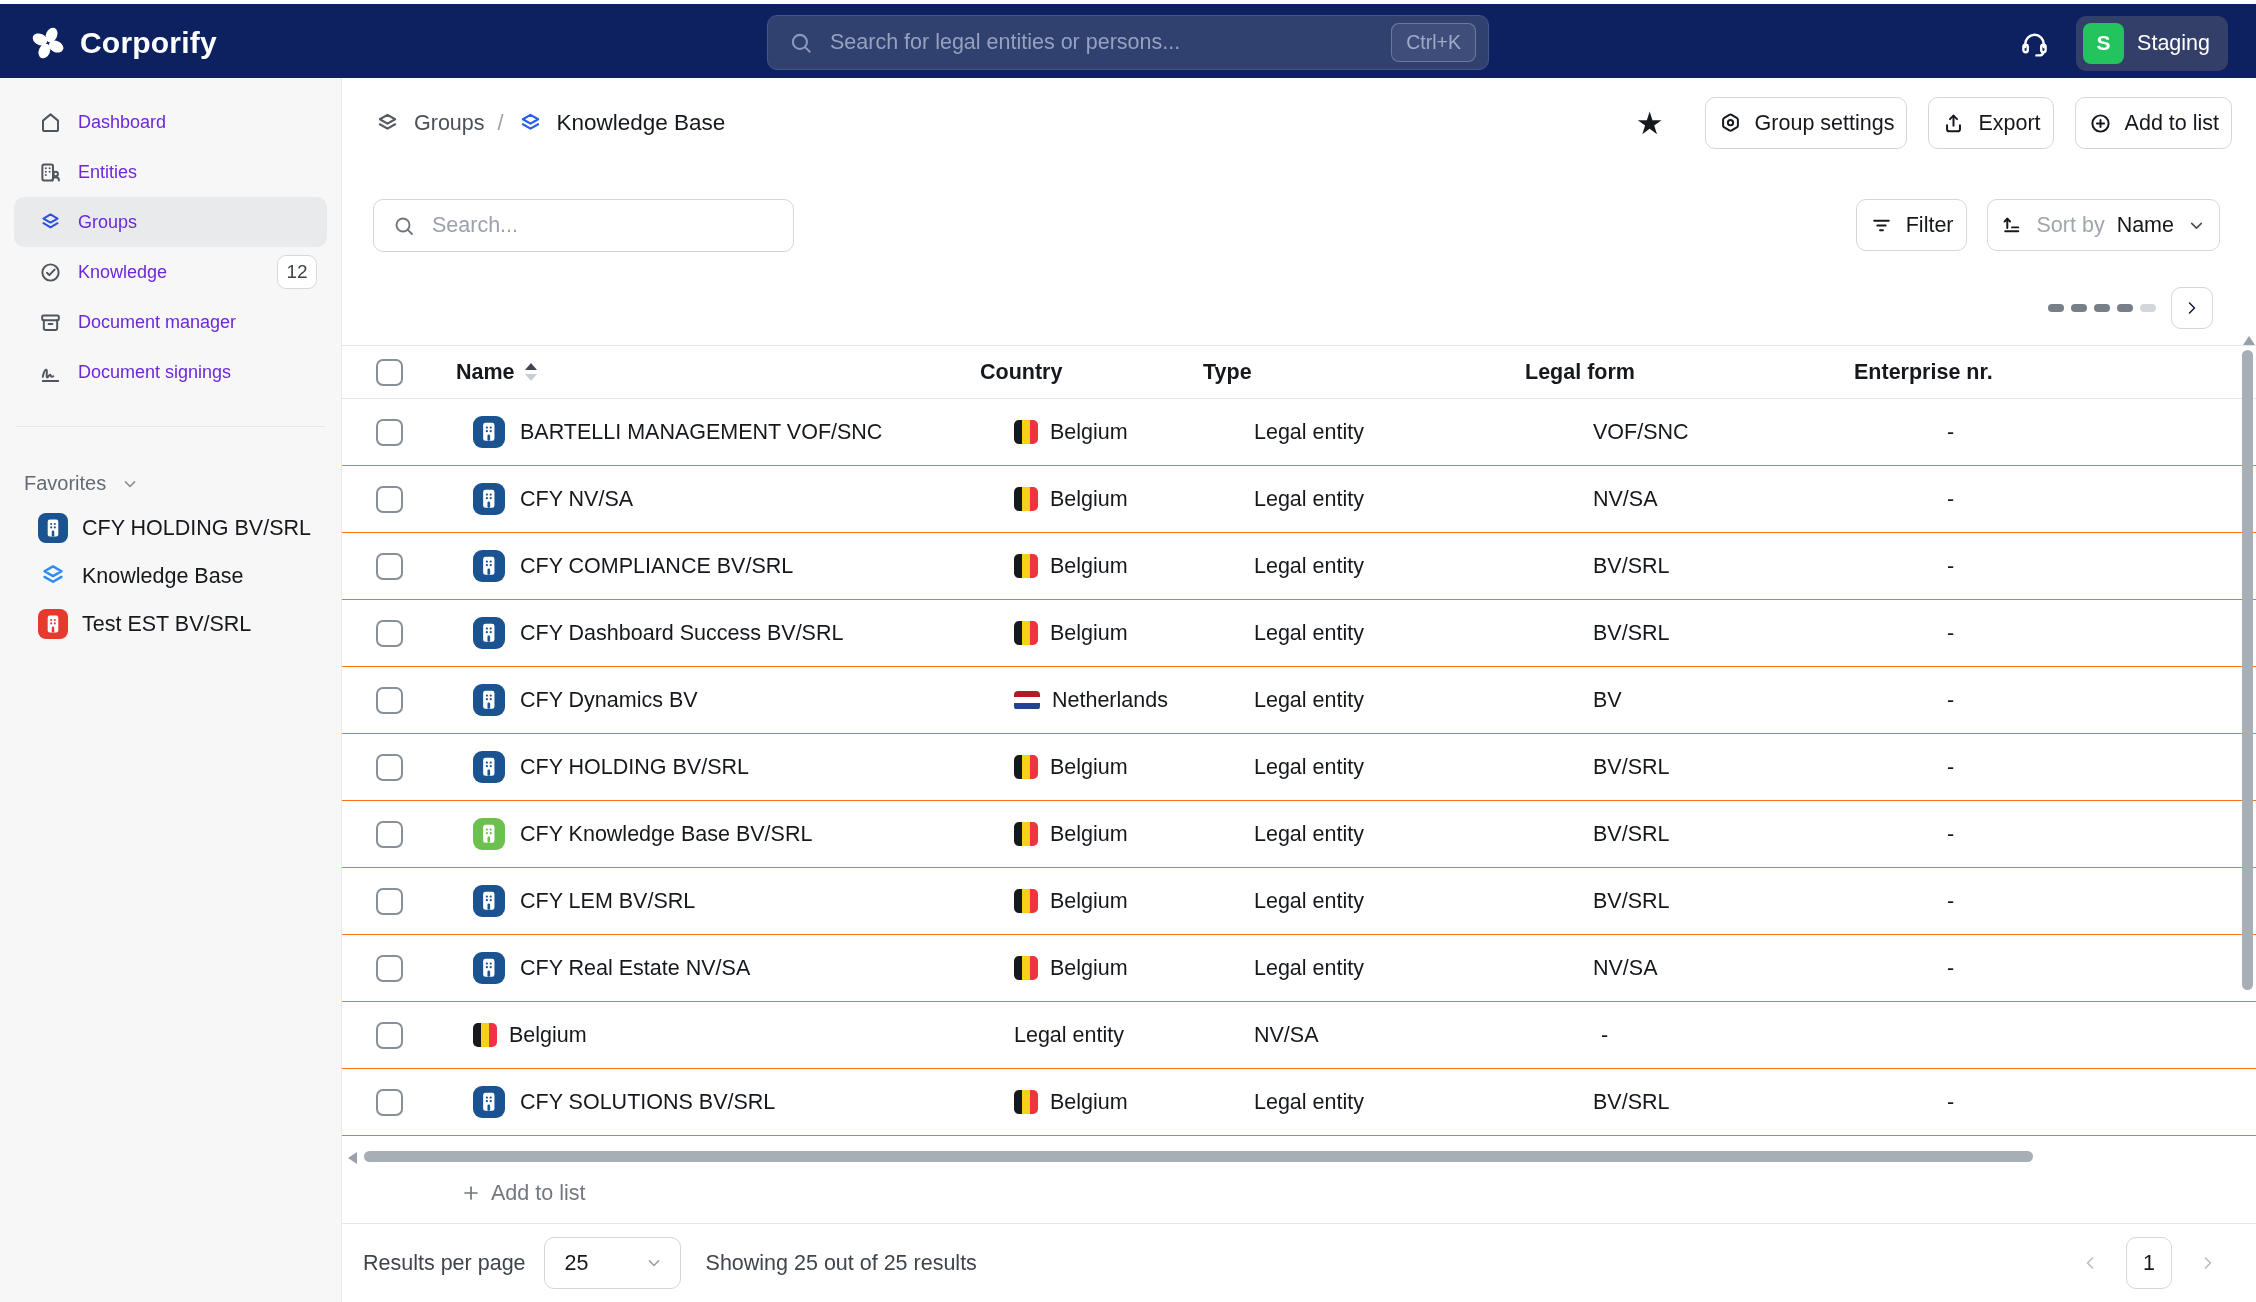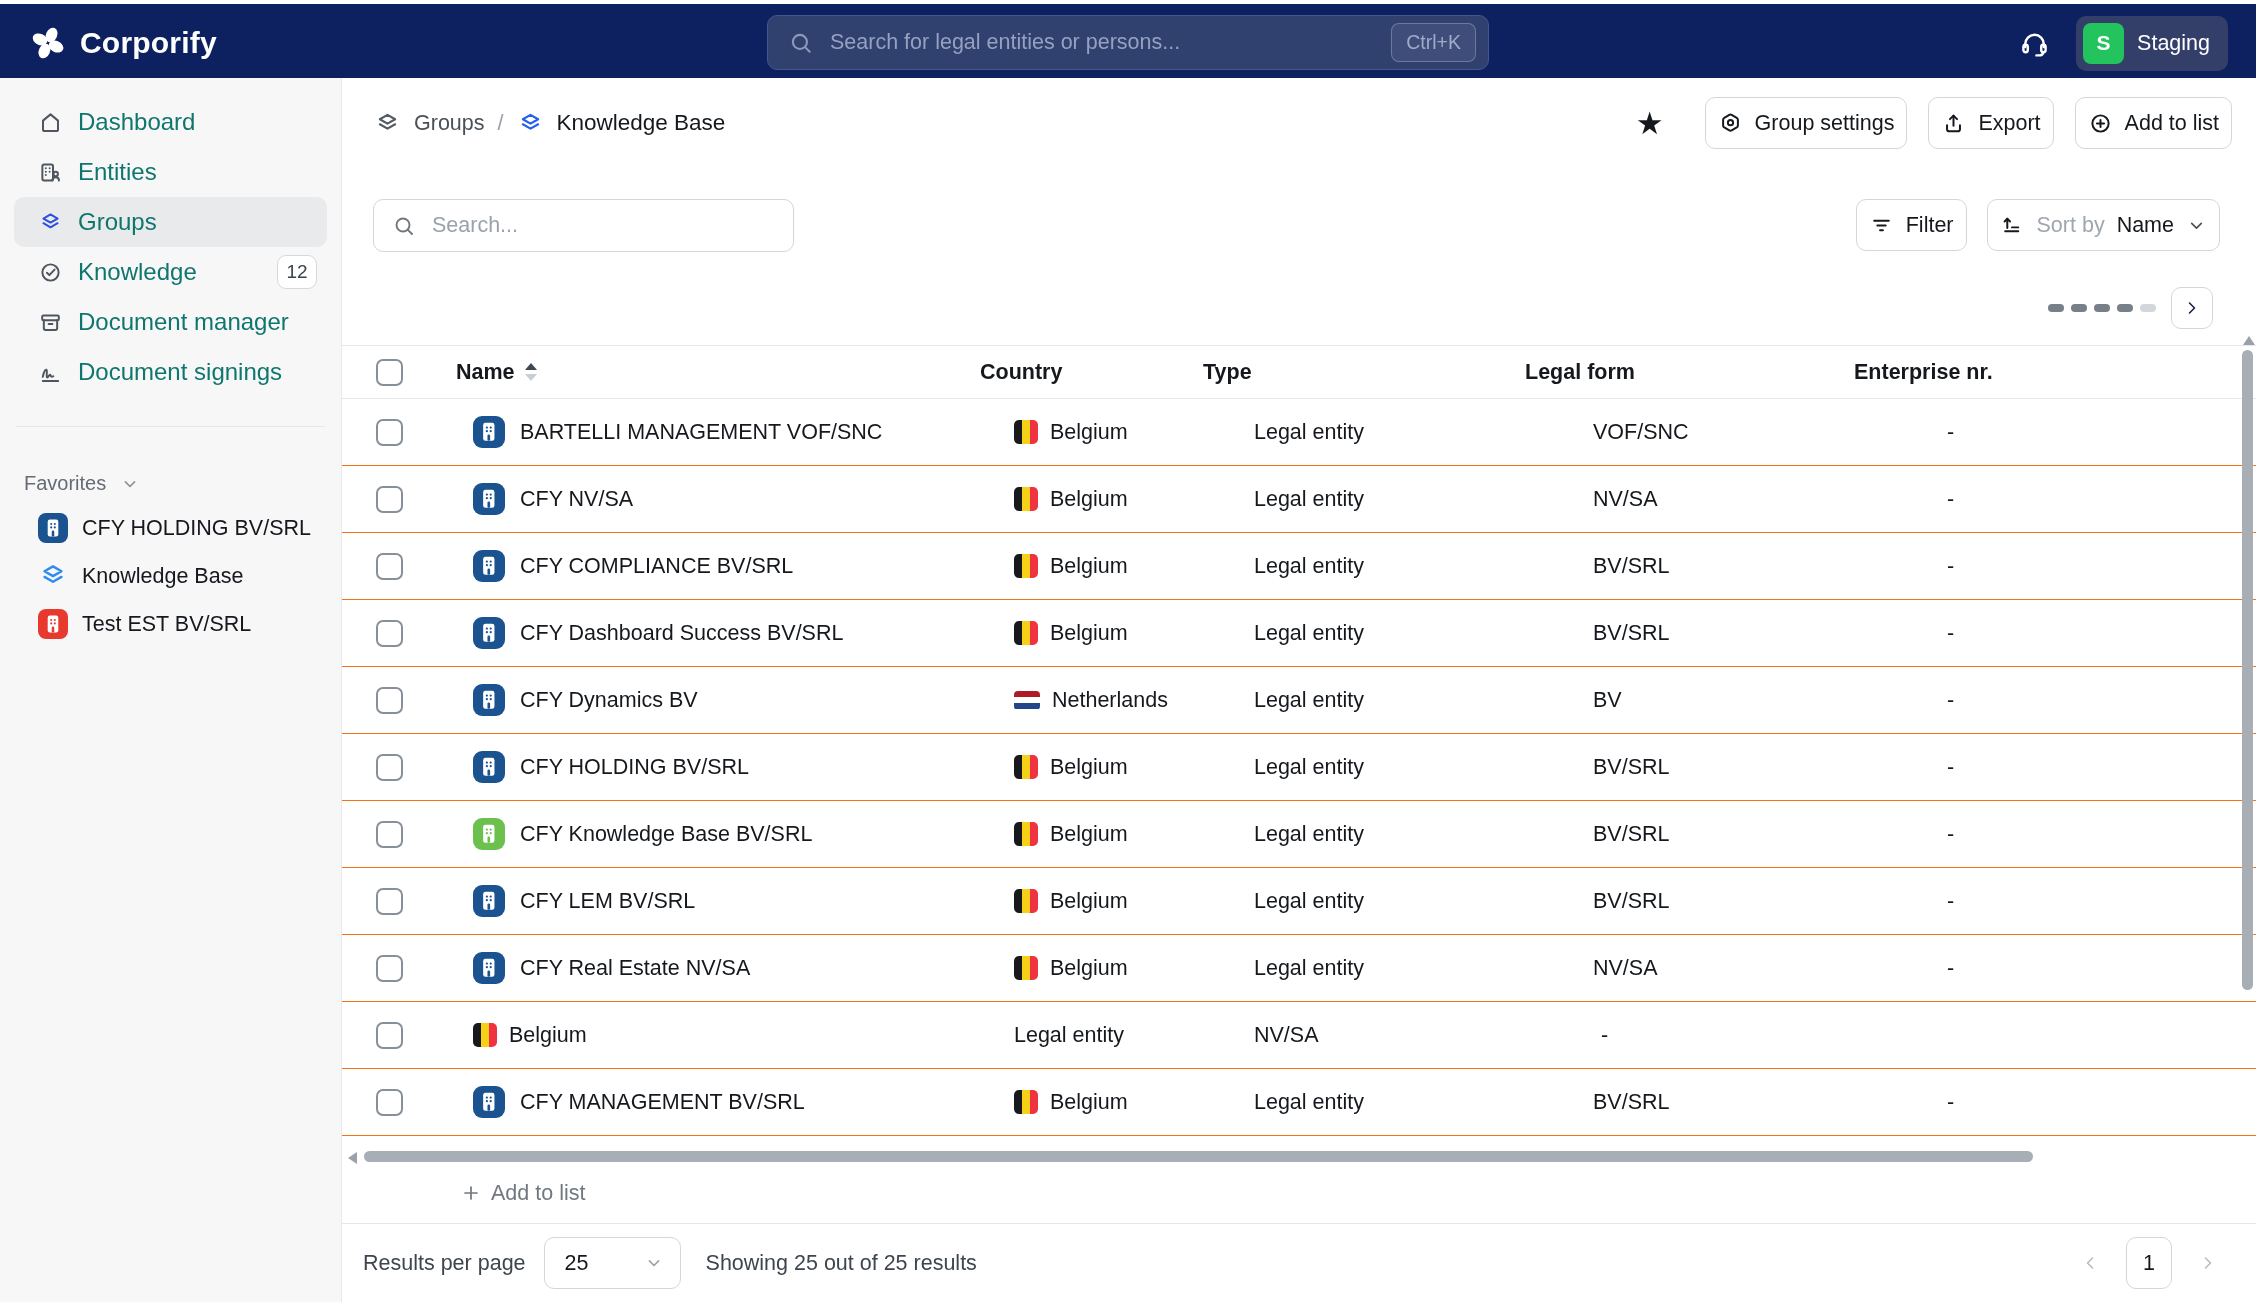--- a/index.html
+++ b/index.html
@@ -24,21 +24,21 @@
   .env-initial { width:41px; height:41px; border-radius:8px; background:#23c45d; color:#fff; font-size:21px; font-weight:700; display:flex; align-items:center; justify-content:center; }
   .env-label { color:#fff; font-size:21.5px; }
 
   
   .sidebar { position:absolute; top:78px; left:0; width:342px; bottom:0; background:#f7f7f8; border-right:1px solid #e7e9ec; }
   .side-nav { padding-top:19px; }
   .nav-item { height:50px; margin:0 14px; border-radius:10px; display:flex; align-items:center; padding:0 10px 0 24px; gap:15px; cursor:pointer; }
   .nav-item.active { background:#e9eaec; }
   .nav-icon { width:25px; height:25px; color:#4f565e; flex:none; display:flex; }
   .nav-icon svg { width:25px; height:25px; }
-  .nav-label { font-size:24px; font-weight:500; color:#0f766e; white-space:nowrap; }
+  .nav-label { font-size:18px; font-weight:500; color:#6d28d9; white-space:nowrap; }
   .nav-badge { margin-left:auto; min-width:40px; height:34px; border:1px solid #d5d9de; border-radius:9px; background:#fff; color:#3c434b; font-size:19px; font-weight:500; display:flex; align-items:center; justify-content:center; padding:0 8px; }
   .side-divider { height:1px; background:#e5e7ea; margin:29px 16px 0 16px; }
   .fav-head { margin:45px 24px 0 24px; display:flex; align-items:center; gap:14px; color:#646b74; font-size:20px; cursor:pointer; }
   .fav-head .icn { width:20px; height:20px; color:#8a9099; }
   .fav-list { margin-top:9px; }
   .fav-item { height:48px; margin:0 14px; border-radius:10px; display:flex; align-items:center; padding:0 10px 0 24px; gap:14px; cursor:pointer; }
   .fav-icon { width:30px; height:30px; flex:none; display:flex; }
   .fav-icon svg { width:30px; height:30px; }
   .fav-label { font-size:21.5px; color:#15181d; white-space:nowrap; }
 
@@ -686,21 +686,21 @@
       <span class="chip" style="background: rgb(26, 83, 144); --chip: #1a5390;">
                 <svg viewBox="0 0 24 24" style="width:80%;height:80%">
                   <rect x="6.7" y="3.6" width="10.6" height="16.8" rx="2.2" fill="#fff"></rect>
                   <circle cx="10.2" cy="8" r="1.05" fill="var(--chip)"></circle>
                   <circle cx="13.8" cy="8" r="1.05" fill="var(--chip)"></circle>
                   <circle cx="10.2" cy="11.4" r="1.05" fill="var(--chip)"></circle>
                   <circle cx="13.8" cy="11.4" r="1.05" fill="var(--chip)"></circle>
                   <rect x="10.75" y="14.6" width="2.5" height="5.8" rx="1.2" fill="var(--chip)"></rect>
                 </svg>
               </span>
-      <span class="tname">CFY MANAGEMENT BV/SRL</span>
+      <span class="tname">CFY SOLUTIONS BV/SRL</span>
     </div>
     <div class="cell">
       <span class="flag flag-be">
                 <i style="background:#17191c"></i>
                 <i style="background:#F7D118"></i>
                 <i style="background:#EF3340"></i>
               </span>
       <span class="tcountry">Belgium</span>
     </div>
     <div class="cell c-type">Legal entity</div>

